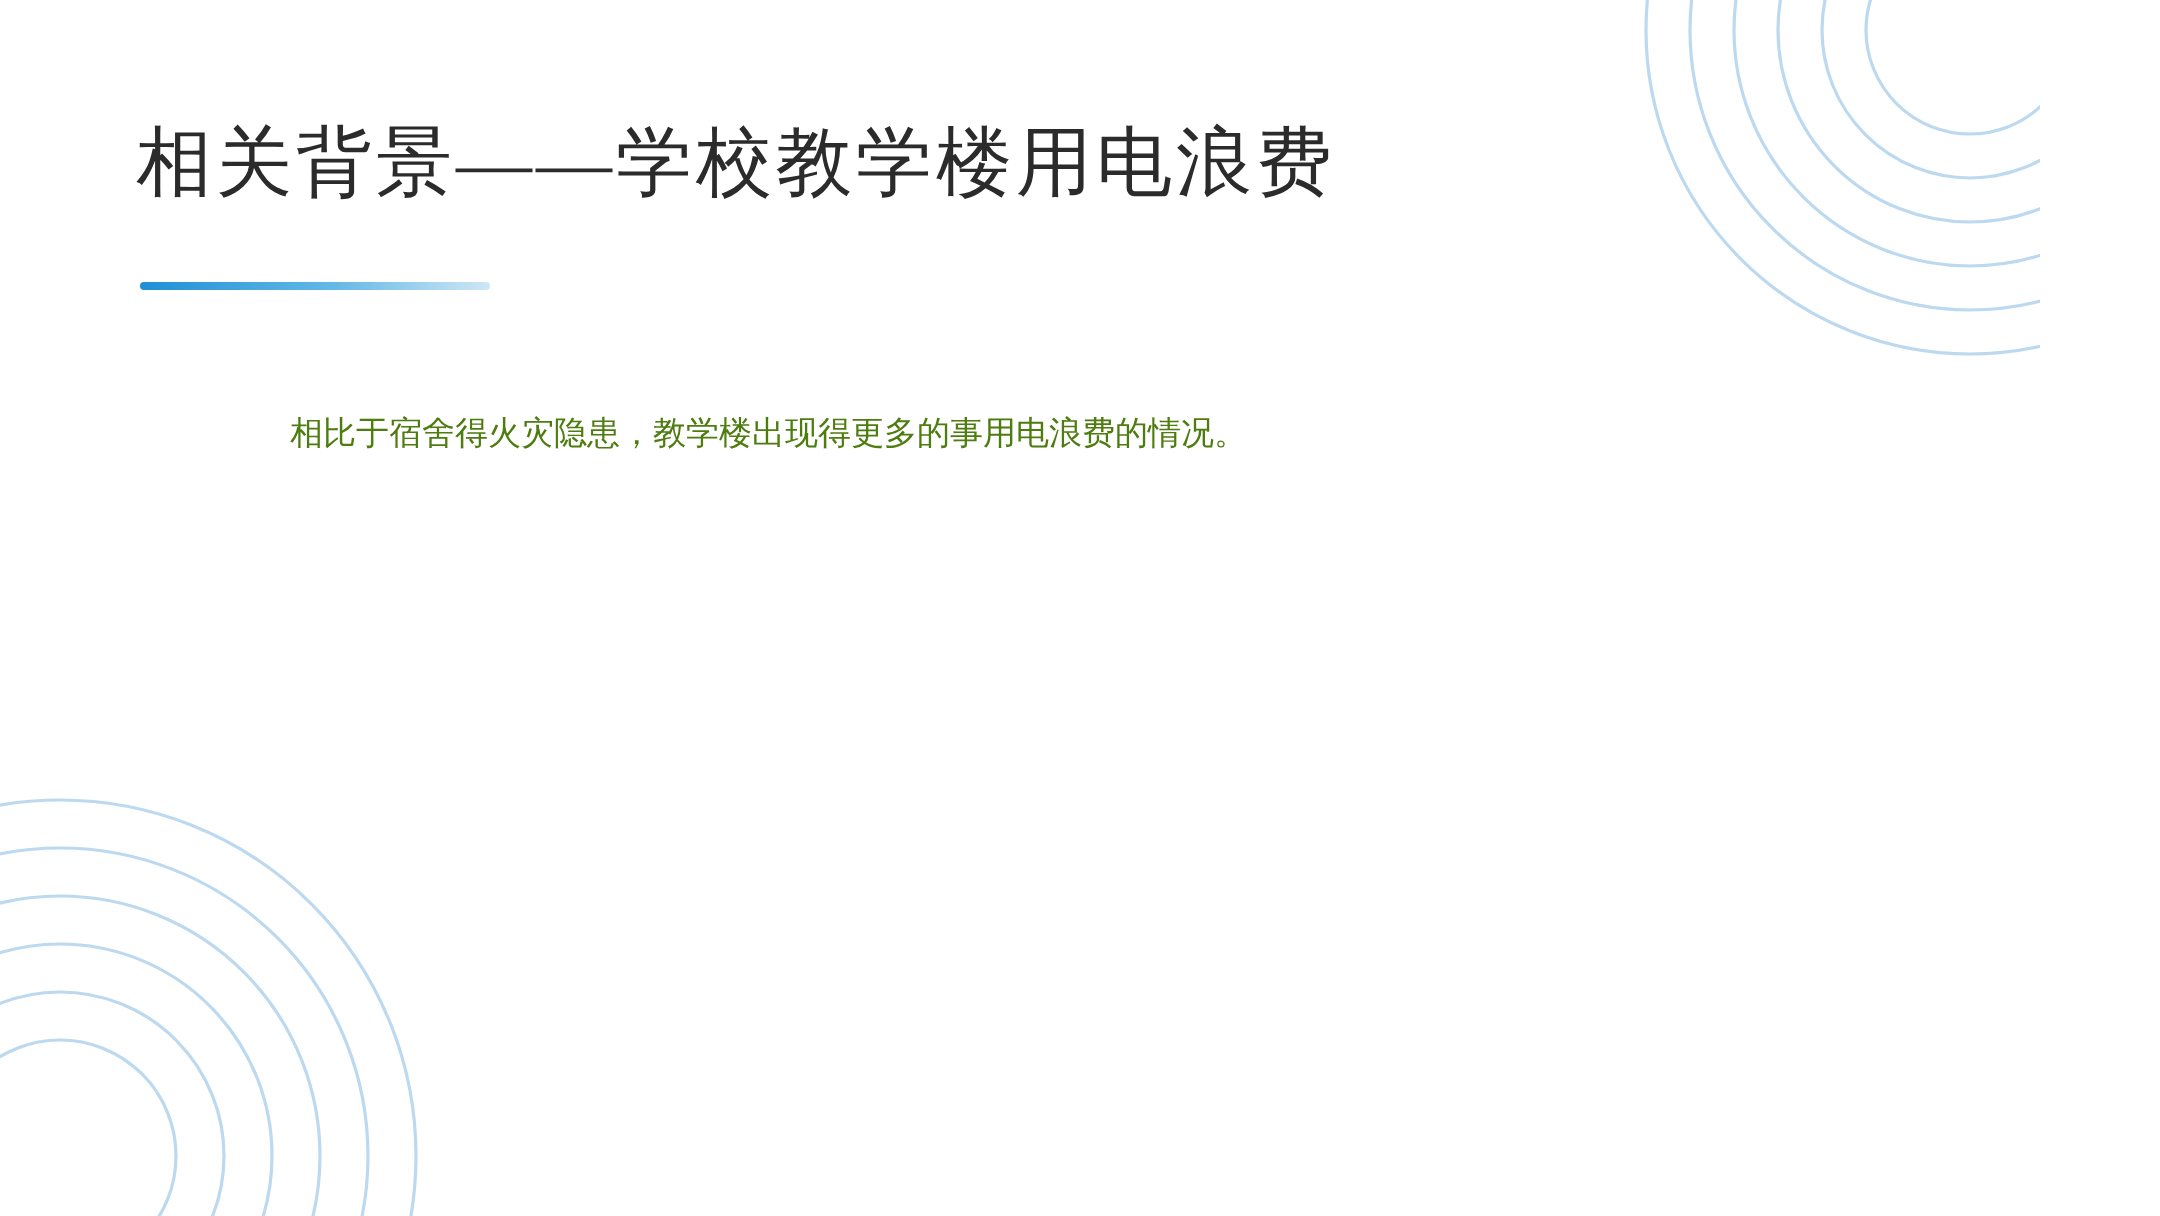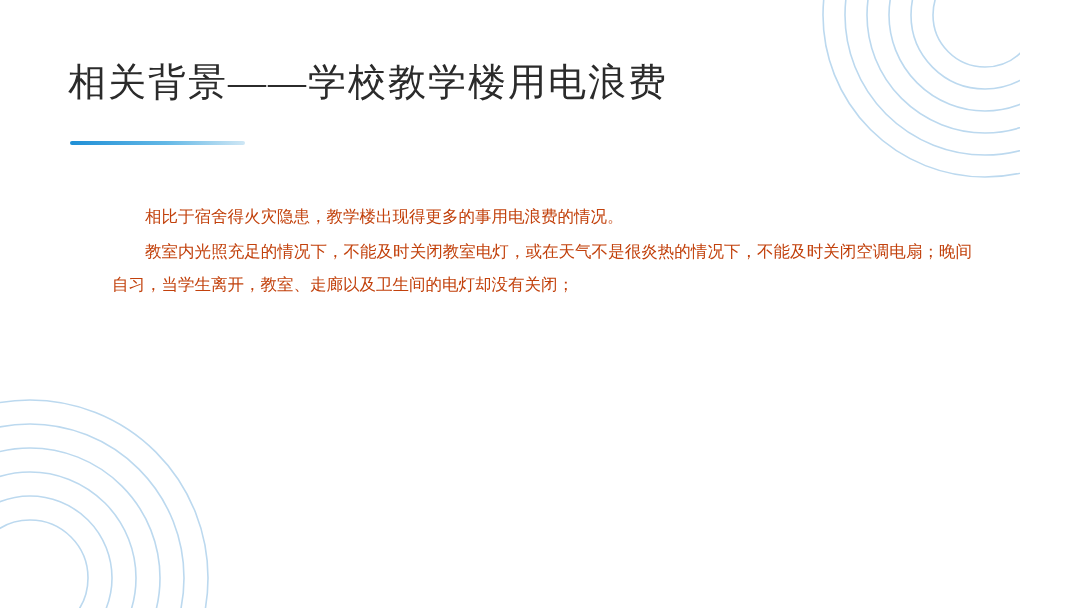--- a/index.html
+++ b/index.html
@@ -70,21 +70,21 @@
   
   .body-block {
     position: absolute;
     left: 112px;
     top: 200px;
     width: 860px;
   }
   .para {
     font-family: "Liberation Serif", "DejaVu Serif", serif;
     font-size: 16.5px;
-    color: #c2410c;
+    color: #4d7c0f;
     line-height: 2.0;
     margin: 0 0 2px 0;
     text-align: justify;
     text-justify: inter-ideograph;
   }
   .para.indent {
     text-indent: 2em;
   }
 </style>
 </head>
@@ -118,16 +118,15 @@
     </svg>
   </div>
 
   <div class="title-block">
     <h1 class="slide-title">相关背景——学校教学楼用电浪费</h1>
   </div>
   <div class="title-rule"></div>
 
   <div class="body-block">
     <p class="para indent">相比于宿舍得火灾隐患，教学楼出现得更多的事用电浪费的情况。</p>
-    <p class="para indent">教室内光照充足的情况下，不能及时关闭教室电灯，或在天气不是很炎热的情况下，不能及时关闭空调电扇；晚间自习，当学生离开，教室、走廊以及卫生间的电灯却没有关闭；</p>
   </div>
 
 </div>
 
 </body></html>

